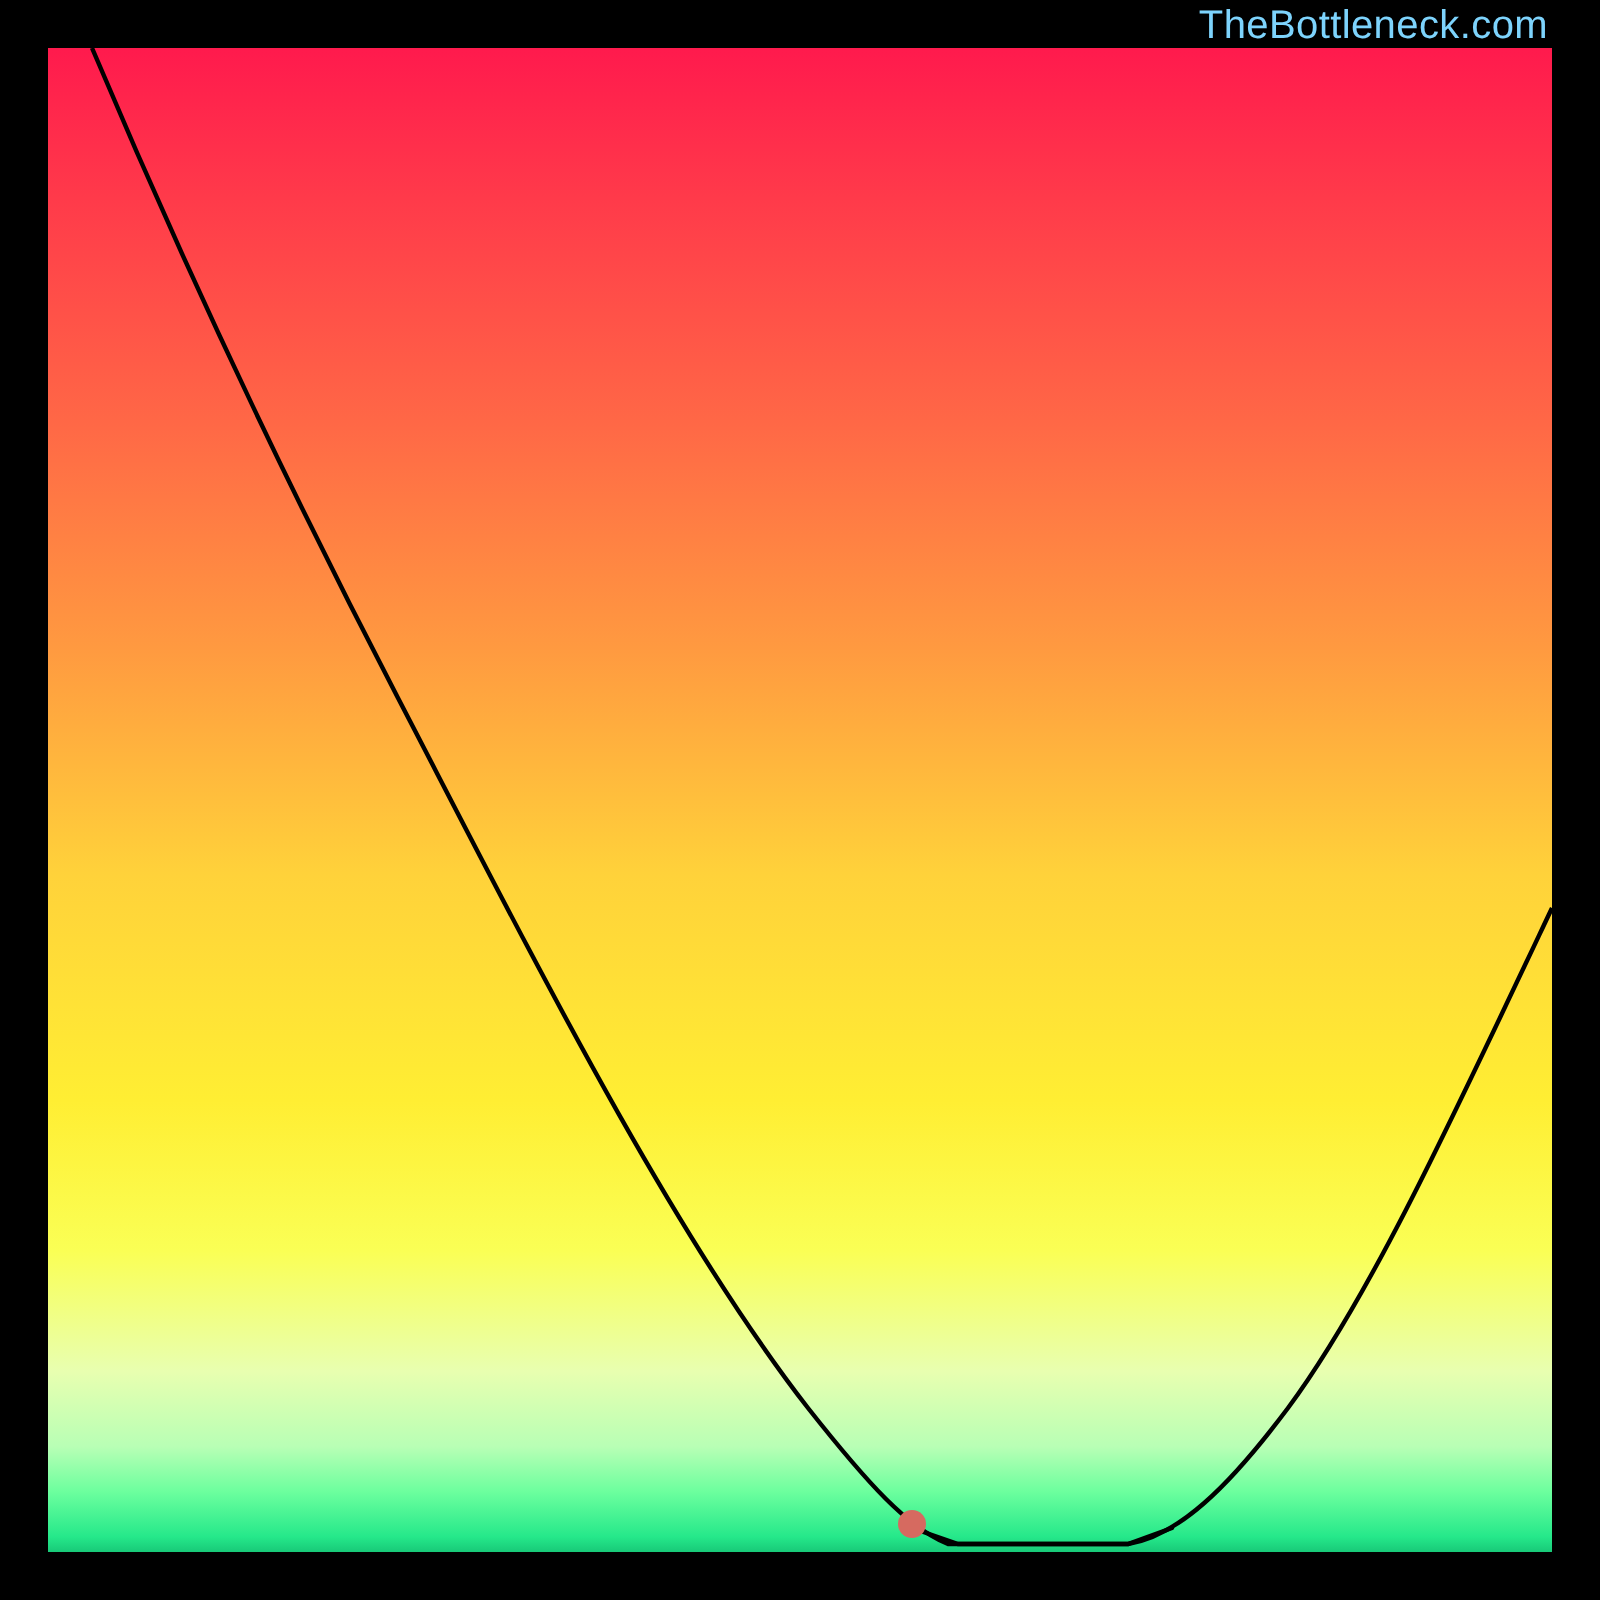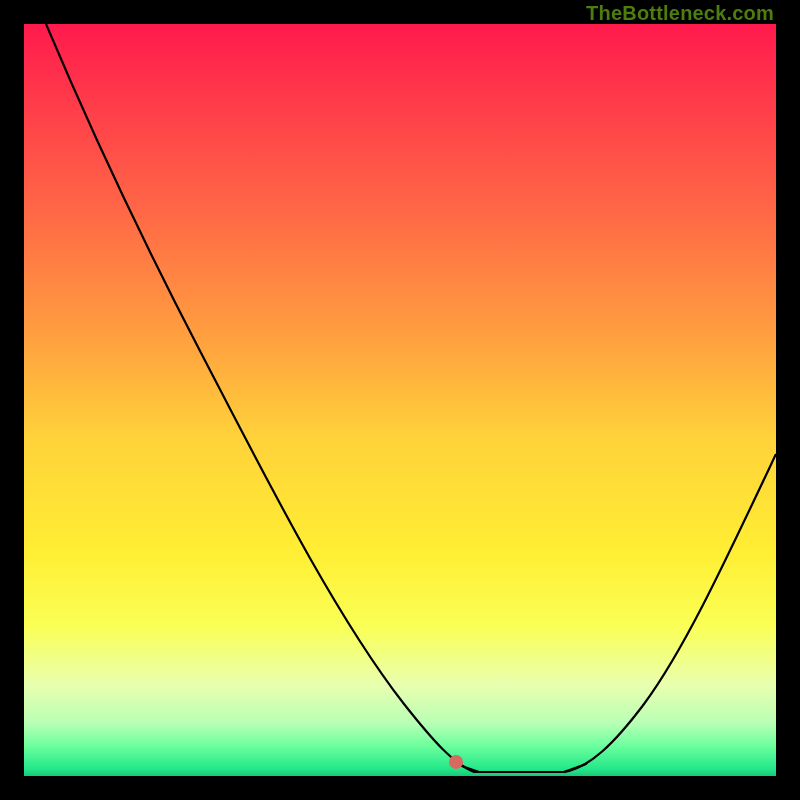--- a/index.html
+++ b/index.html
@@ -30,22 +30,22 @@
       #25e88a 99%,
       #18c978 100%
     );
   }
   .watermark {
     position: absolute;
     top: 2px;
     right: 26px;
     font-family: Arial, Helvetica, sans-serif;
     font-size: 20px;
-    font-weight: bold;
-    color: #4d7c0f;
+    font-weight: normal;
+    color: #7dd3fc;
     letter-spacing: 0.2px;
   }
   svg.curve {
     position: absolute;
     left: 0;
     top: 0;
     width: 752px;
     height: 752px;
   }
   .curve path { fill: none; stroke: #000; stroke-width: 2.2; }

